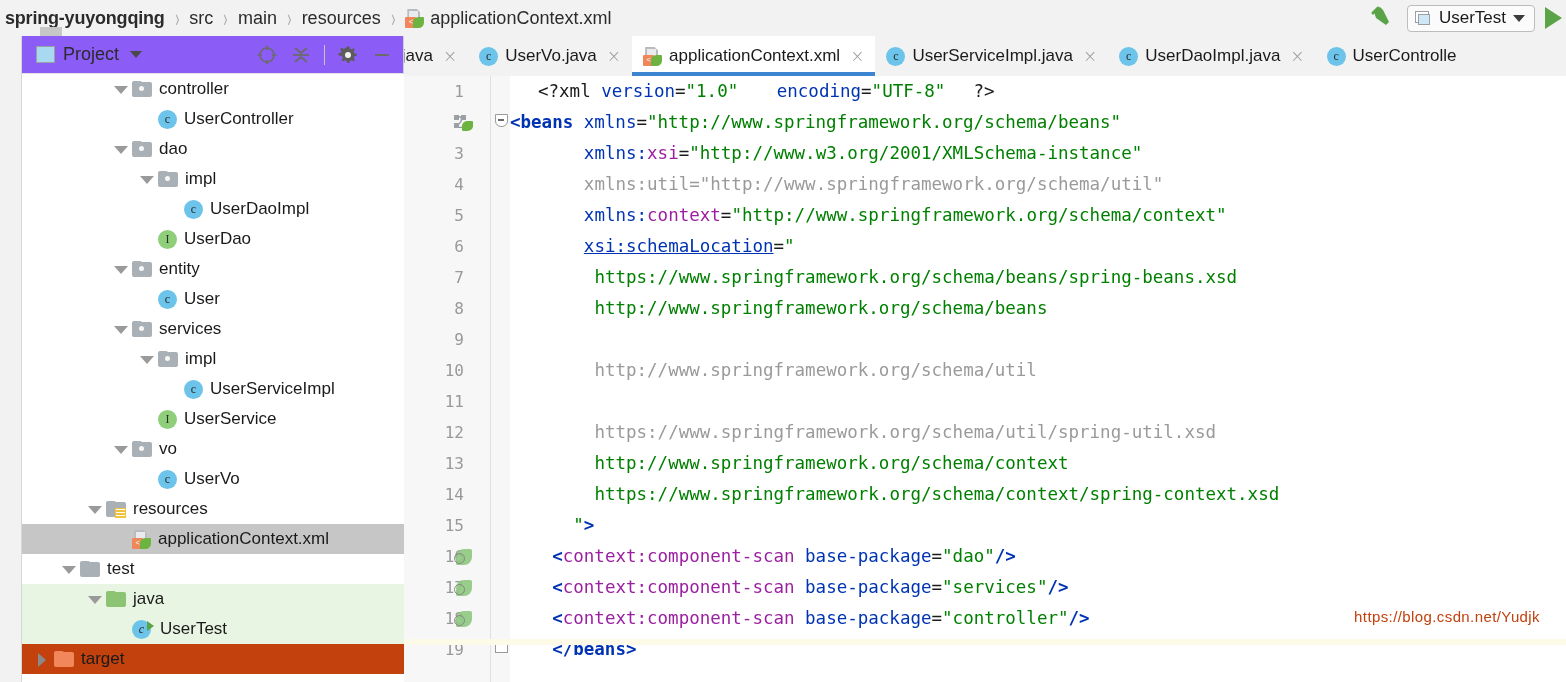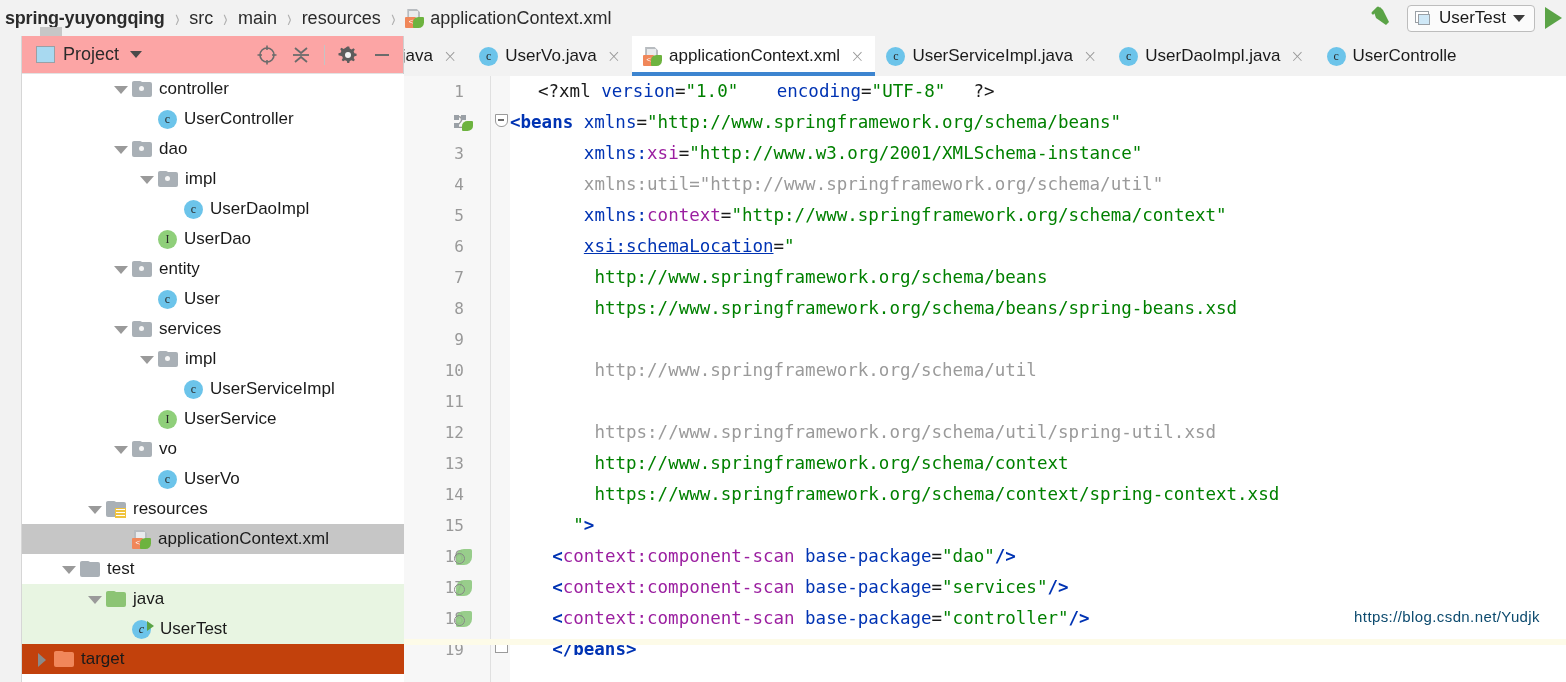--- a/index.html
+++ b/index.html
@@ -88,21 +88,21 @@
   .vlabel.sel { background: #c7c7c7; }
   .vl-project { top: 40px; }
   .vl-structure { top: 195px; }
 
   
   .projpanel {
     position: absolute; left: 22px; top: 36px; width: 382px; height: 646px;
     background: #ffffff; border-right: 1px solid #cfcfcf;
   }
   .proj-header {
-    height: 38px; background: #fca5a5; display: flex; align-items: center;
+    height: 38px; background: #8b5cf6; display: flex; align-items: center;
     padding: 0 6px 0 14px; border-bottom: 1px solid #e3e3e3;
   }
   .proj-title { display: flex; align-items: center; gap: 8px; cursor: pointer; }
   .proj-sq { width: 19px; height: 17px; border: 1.5px solid #9aa0a6; background: #a8d9f0; }
   .proj-title .t { font-size: 18px; color: #2b2b2b; }
   .proj-caret { width: 0; height: 0; border-left: 6px solid transparent; border-right: 6px solid transparent; border-top: 7px solid #4a4a4a; margin-left: 3px; }
   .proj-tools { margin-left: auto; display: flex; align-items: center; gap: 12px; padding-right: 4px; }
   .hdr-ico { width: 22px; height: 22px; position: relative; cursor: pointer; }
   .hdr-div { width: 1px; height: 20px; background: #c4c4c4; }
 
@@ -244,21 +244,21 @@
   .tk-local { color: #9b1fa0; }
   .tk-val   { color: #008000; }
   .tk-plain { color: #1a1a1a; margin-left: 28px; }
   .tk-gray  { color: #9a9a9a; }
   .tk-ul    { color: #0033b3; text-decoration: underline; }
   .tk-eq    { color: #1a1a1a; }
 
   
   .watermark {
     position: absolute; right: 26px; bottom: 20px;
-    font-size: 15px; color: #0c4a6e; letter-spacing: 0.4px;
+    font-size: 15px; color: #c2410c; letter-spacing: 0.4px;
     font-family: "Liberation Sans", sans-serif;
   }
   .yellowstrip {
     position: absolute; left: 404px; bottom: 0; width: 1162px; height: 6px;
     background: #fdfbe8;
   }
 </style>
 </head>
 <body>
 
@@ -583,22 +583,22 @@
         <div class="cline"></div>
         <div class="cline"><span class="foldmark end"></span></div>
       </div>
     <div class="code-area" id="codearea">
         <div class="cline" style="padding-left: 0px;"><span class="tk-plain">&lt;?xml </span><span class="tk-attr">version</span><span class="tk-eq">=</span><span class="tk-val">"1.0"</span><span class="tk-plain"> </span><span class="tk-attr">encoding</span><span class="tk-eq">=</span><span class="tk-val">"UTF-8"</span><span class="tk-plain">?&gt;</span></div>
         <div class="cline" style="padding-left: 0px;"><span class="tk-tag">&lt;beans </span><span class="tk-attr">xmlns</span><span class="tk-eq">=</span><span class="tk-val">"http://www.springframework.org/schema/beans"</span></div>
         <div class="cline" style="padding-left: 73.85px;"><span class="tk-attr">xmlns:</span><span class="tk-local">xsi</span><span class="tk-eq">=</span><span class="tk-val">"http://www.w3.org/2001/XMLSchema-instance"</span></div>
         <div class="cline" style="padding-left: 73.85px;"><span class="tk-gray">xmlns:util="http://www.springframework.org/schema/util"</span></div>
         <div class="cline" style="padding-left: 73.85px;"><span class="tk-attr">xmlns:</span><span class="tk-local">context</span><span class="tk-eq">=</span><span class="tk-val">"http://www.springframework.org/schema/context"</span></div>
         <div class="cline" style="padding-left: 73.85px;"><span class="tk-ul">xsi:schemaLocation</span><span class="tk-eq">=</span><span class="tk-val">"</span></div>
+        <div class="cline" style="padding-left: 84.4px;"><span class="tk-val">https://www.springframework.org/schema/beans/spring-beans.xsd</span></div>
         <div class="cline" style="padding-left: 84.4px;"><span class="tk-val">http://www.springframework.org/schema/beans</span></div>
-        <div class="cline" style="padding-left: 84.4px;"><span class="tk-val">https://www.springframework.org/schema/beans/spring-beans.xsd</span></div>
         <div class="cline" style="padding-left: 0px;"></div>
         <div class="cline" style="padding-left: 84.4px;"><span class="tk-gray">http://www.springframework.org/schema/util</span></div>
         <div class="cline" style="padding-left: 0px;"></div>
         <div class="cline" style="padding-left: 84.4px;"><span class="tk-gray">https://www.springframework.org/schema/util/spring-util.xsd</span></div>
         <div class="cline" style="padding-left: 84.4px;"><span class="tk-val">http://www.springframework.org/schema/context</span></div>
         <div class="cline" style="padding-left: 84.4px;"><span class="tk-val">https://www.springframework.org/schema/context/spring-context.xsd</span></div>
         <div class="cline" style="padding-left: 63.3px;"><span class="tk-val">"</span><span class="tk-tag">&gt;</span></div>
         <div class="cline" style="padding-left: 42.2px;"><span class="tk-tag">&lt;</span><span class="tk-local">context:</span><span class="tk-local">component-scan </span><span class="tk-attr">base-package</span><span class="tk-eq">=</span><span class="tk-val">"dao"</span><span class="tk-tag">/&gt;</span></div>
         <div class="cline" style="padding-left: 42.2px;"><span class="tk-tag">&lt;</span><span class="tk-local">context:</span><span class="tk-local">component-scan </span><span class="tk-attr">base-package</span><span class="tk-eq">=</span><span class="tk-val">"services"</span><span class="tk-tag">/&gt;</span></div>
         <div class="cline" style="padding-left: 42.2px;"><span class="tk-tag">&lt;</span><span class="tk-local">context:</span><span class="tk-local">component-scan </span><span class="tk-attr">base-package</span><span class="tk-eq">=</span><span class="tk-val">"controller"</span><span class="tk-tag">/&gt;</span></div>

